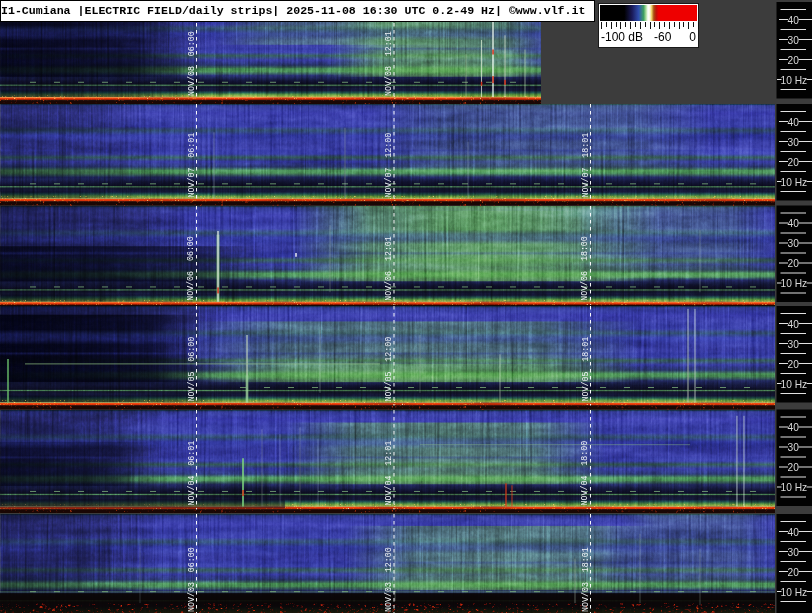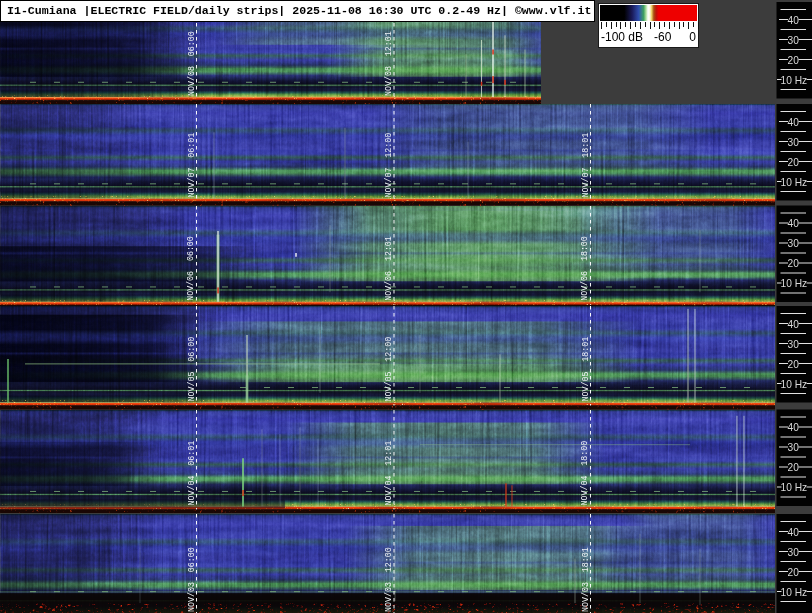--- a/index.html
+++ b/index.html
@@ -478,21 +478,21 @@
 <line x1="5.5" y1="561.5" x2="31" y2="561.5" stroke="#e2e2e2" stroke-width="1"></line>
 <line x1="4" y1="571.5" x2="13" y2="571.5" stroke="#e2e2e2" stroke-width="1"></line>
 <line x1="23.5" y1="571.5" x2="37" y2="571.5" stroke="#e2e2e2" stroke-width="1"></line>
 <text x="18.2" y="575.5" text-anchor="middle" font-family="Liberation Sans, sans-serif" font-size="10.2" fill="#d9d9d9">20</text>
 <line x1="5.5" y1="581.5" x2="31" y2="581.5" stroke="#e2e2e2" stroke-width="1"></line>
 <line x1="2" y1="591.5" x2="6.5" y2="591.5" stroke="#e2e2e2" stroke-width="1"></line>
 <line x1="31.5" y1="591.5" x2="37" y2="591.5" stroke="#e2e2e2" stroke-width="1"></line>
 <text x="18.8" y="595.5" text-anchor="middle" font-family="Liberation Sans, sans-serif" font-size="10.2" fill="#d9d9d9">10 Hz</text>
 <line x1="5.5" y1="601.5" x2="31" y2="601.5" stroke="#e2e2e2" stroke-width="1"></line>
 </svg>
-<div style="position:absolute;left:0;top:0;width:595px;height:22px;background:#ffffff;border:1px solid #000;box-sizing:border-box;font-family:'Liberation Mono',monospace;font-weight:bold;font-size:11.6px;line-height:20px;color:#000;white-space:pre;padding-left:6px;overflow:hidden">I1-Cumiana |ELECTRIC FIELD/daily strips| 2025-11-08 16:30 UTC 0.2-49 Hz| ©www.vlf.it</div>
+<div style="position:absolute;left:0;top:0;width:595px;height:22px;background:#ffffff;border:1px solid #000;box-sizing:border-box;font-family:'Liberation Mono',monospace;font-weight:bold;font-size:11.6px;line-height:20px;color:#000;white-space:pre;padding-left:0;overflow:hidden">I1-Cumiana |ELECTRIC FIELD/daily strips| 2025-11-08 16:30 UTC 0.2-49 Hz| ©www.vlf.it</div>
 
 <div style="position:absolute;left:598px;top:3px;width:101px;height:45px;background:#ffffff;border:1px solid #1a1a1a;box-sizing:border-box">
  <div style="position:absolute;left:1px;top:1px;right:1px;height:16px;background:linear-gradient(to right,#000 0%,#000 25%,#1a1a58 33%,#3050b0 40%,#3fa060 45%,#b0e0a0 47.5%,#ffffff 49.5%,#fcf8e0 51.5%,#f0d870 53%,#a84c10 55.5%,#c01008 58%,#ee0000 60.5%,#ee0000 100%)"></div>
  <div style="position:absolute;left:1px;top:18px;right:1px;height:8px">
       <div style="position:absolute;left:1.0px;top:0;width:1px;height:7px;background:#111"></div>
       <div style="position:absolute;left:5.8px;top:0;width:1px;height:4.5px;background:#111"></div>
       <div style="position:absolute;left:10.7px;top:0;width:1px;height:7px;background:#111"></div>
       <div style="position:absolute;left:15.5px;top:0;width:1px;height:4.5px;background:#111"></div>
       <div style="position:absolute;left:20.4px;top:0;width:1px;height:7px;background:#111"></div>
       <div style="position:absolute;left:25.2px;top:0;width:1px;height:4.5px;background:#111"></div>

